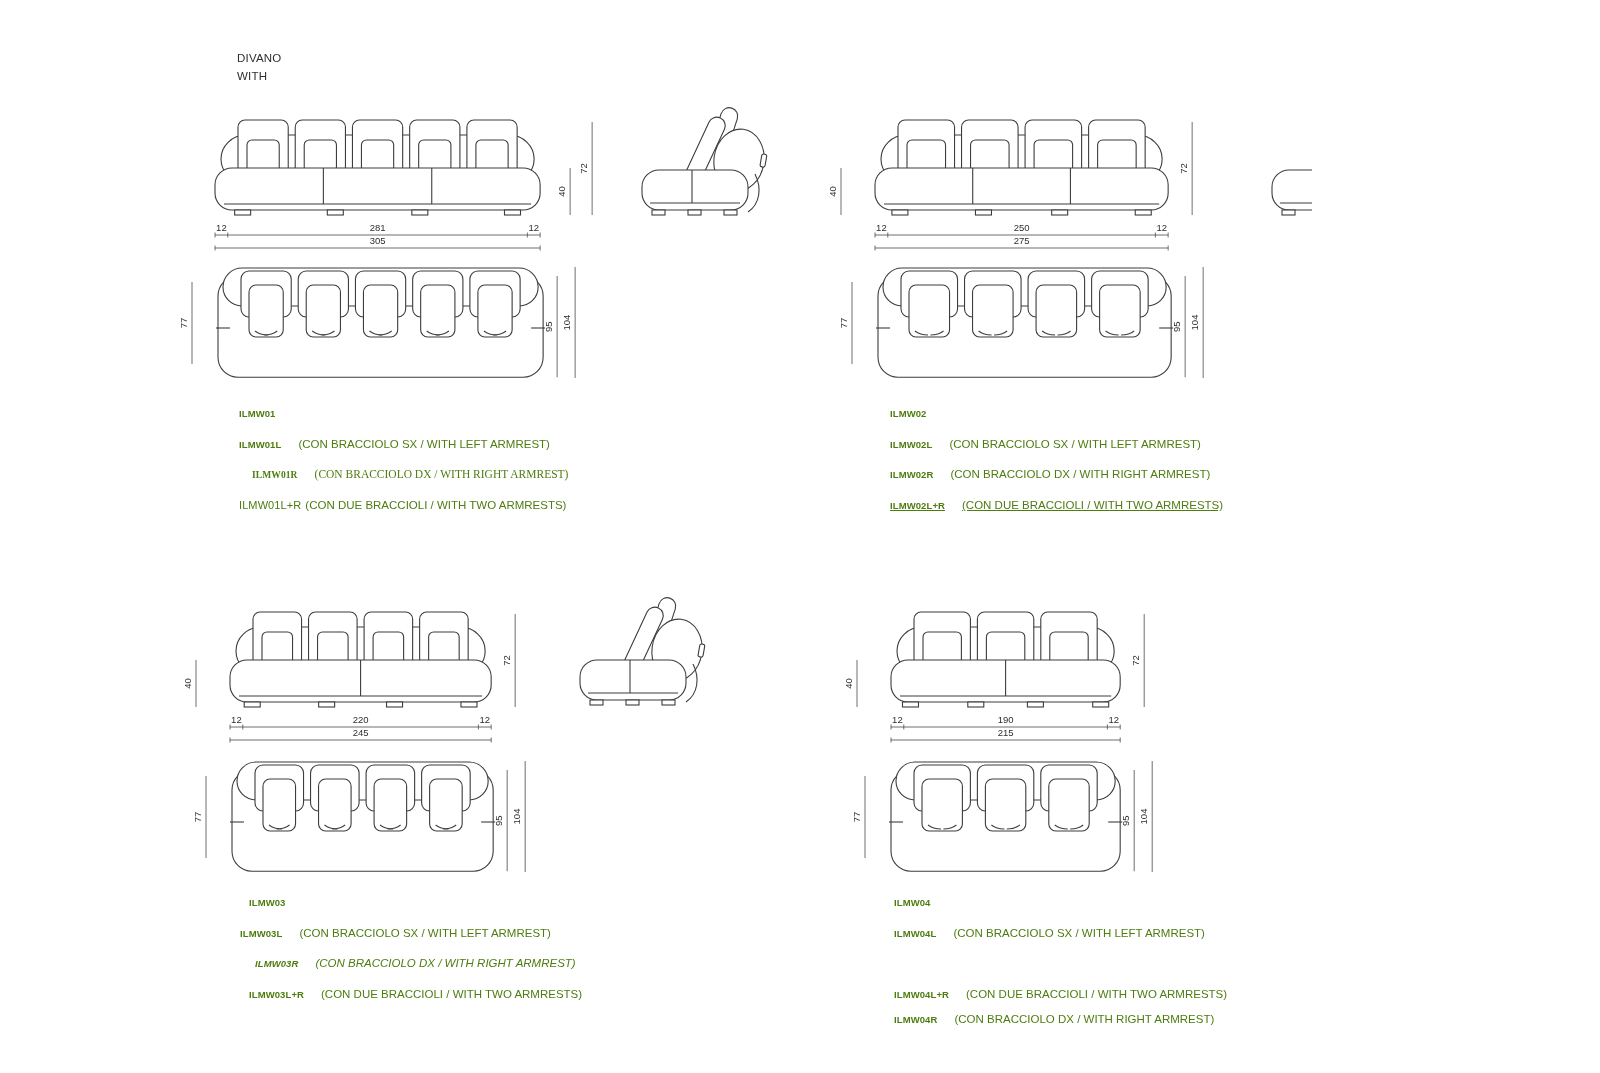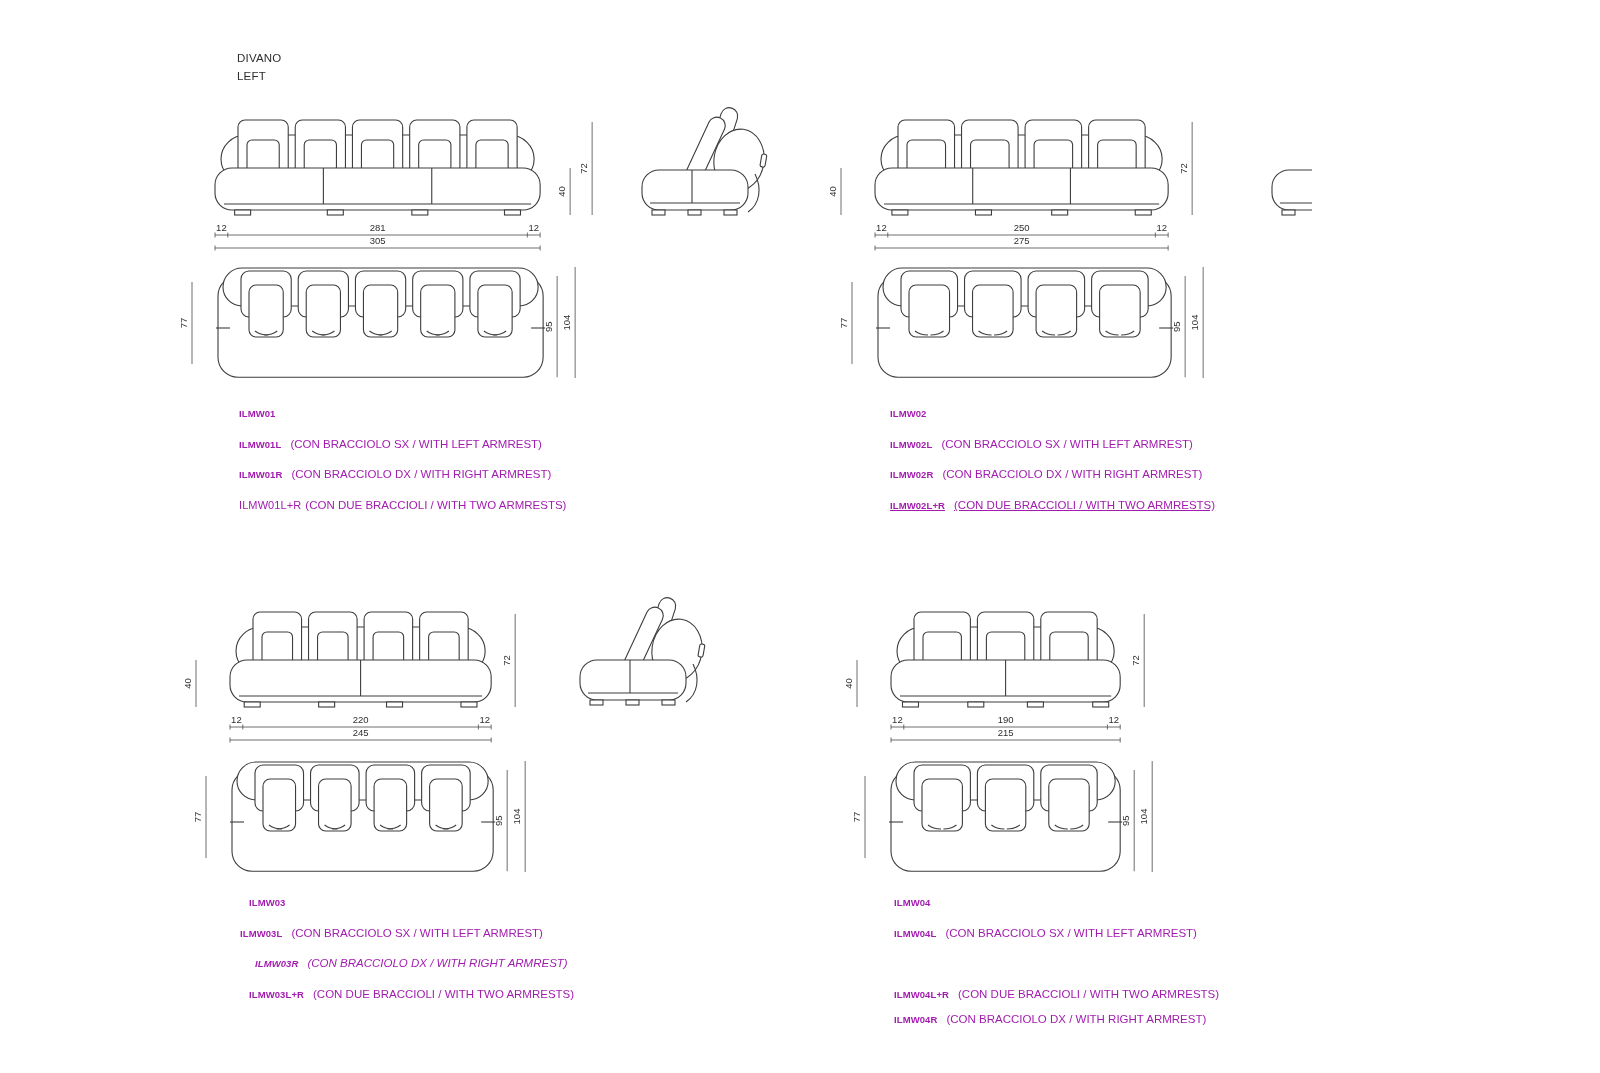--- a/index.html
+++ b/index.html
@@ -6,33 +6,33 @@
   html,body { background:#fff; font-family:"Liberation Sans", sans-serif; }
   #sheet {
     position:relative; width:1312px; height:1073px; background:#fff;
     overflow:hidden;
   }
   #title-block {
     position:absolute; left:237px; top:49px; color:#2e2e2e;
     font-size:11.5px; line-height:18px; letter-spacing:.2px;
   }
   svg#drawing { position:absolute; left:0; top:0; }
-  .label-row { position:absolute; white-space:nowrap; color:#a21caf; }
+  .label-row { position:absolute; white-space:nowrap; color:#4d7c0f; }
   .label-row .code { font-weight:bold; font-size:9.5px; letter-spacing:.1px; }
-  .label-row .desc { font-size:11.5px; margin-left:9px; }
+  .label-row .desc { font-size:11.5px; margin-left:17px; }
   .label-row.plain .code { font-weight:normal; font-size:11px; }
   .label-row.plain .desc { margin-left:4px; }
 </style>
 </head>
 <body>
 
 <div id="sheet">
   <div id="title-block">
     <div>DIVANO</div>
-    <div>LEFT</div>
+    <div>WITH</div>
   </div>
   <svg id="drawing" width="1600" height="1073" viewBox="0 0 1600 1073">
       <g>
         <g>
           <rect x="221" y="135" width="313.13" height="48" rx="25" fill="none" stroke="#3d3d3d" stroke-width="1.1"></rect>
           <rect x="238" y="120" width="50.226" height="63" rx="7" fill="#fff" stroke="#3d3d3d" stroke-width="1.1"></rect>
           <rect x="247" y="140" width="32.226" height="40" rx="5" fill="#fff" stroke="#3d3d3d" stroke-width="1.1"></rect>
           <rect x="295.226" y="120" width="50.226" height="63" rx="7" fill="#fff" stroke="#3d3d3d" stroke-width="1.1"></rect>
           <rect x="304.226" y="140" width="32.226" height="40" rx="5" fill="#fff" stroke="#3d3d3d" stroke-width="1.1"></rect>
           <rect x="352.452" y="120" width="50.226" height="63" rx="7" fill="#fff" stroke="#3d3d3d" stroke-width="1.1"></rect>
@@ -346,21 +346,21 @@
           <line x1="1134.19" y1="770" x2="1134.19" y2="871.27" stroke="#4a4a4a" stroke-width="0.8"></line>
           <text x="1129.19" y="820.635" text-anchor="middle" font-size="9.5" fill="#2e2e2e" font-family="&quot;Liberation Sans&quot;, sans-serif" transform="rotate(-90 1129.19 820.635)">95</text>
           <line x1="1152.19" y1="761" x2="1152.19" y2="872" stroke="#4a4a4a" stroke-width="0.8"></line>
           <text x="1147.19" y="816.5" text-anchor="middle" font-size="9.5" fill="#2e2e2e" font-family="&quot;Liberation Sans&quot;, sans-serif" transform="rotate(-90 1147.19 816.5)">104</text>
         </g>
       </g>
     </svg>
   <div id="labels-root">
       <div class="label-row" style="left: 239px; top: 403px;"><span class="code">ILMW01</span></div>
       <div class="label-row" style="left: 239px; top: 433.7px;"><span class="code">ILMW01L</span><span class="desc">(CON BRACCIOLO SX / WITH LEFT ARMREST)</span></div>
-      <div class="label-row" style="left: 239px; top: 464.4px;"><span class="code">ILMW01R</span><span class="desc">(CON BRACCIOLO DX / WITH RIGHT ARMREST)</span></div>
+      <div class="label-row" style="left: 252px; top: 464.4px; font-family: Liberation Serif, serif;"><span class="code">ILMW01R</span><span class="desc">(CON BRACCIOLO DX / WITH RIGHT ARMREST)</span></div>
       <div class="label-row plain" style="left: 239px; top: 495.1px;"><span class="code">ILMW01L+R</span><span class="desc">(CON DUE BRACCIOLI / WITH TWO ARMRESTS)</span></div>
       <div class="label-row" style="left: 890px; top: 403px;"><span class="code">ILMW02</span></div>
       <div class="label-row" style="left: 890px; top: 433.7px;"><span class="code">ILMW02L</span><span class="desc">(CON BRACCIOLO SX / WITH LEFT ARMREST)</span></div>
       <div class="label-row" style="left: 890px; top: 464.4px; text-align: center;"><span class="code">ILMW02R</span><span class="desc">(CON BRACCIOLO DX / WITH RIGHT ARMREST)</span></div>
       <div class="label-row" style="left: 890px; top: 495.1px; text-decoration: underline;"><span class="code">ILMW02L+R</span><span class="desc">(CON DUE BRACCIOLI / WITH TWO ARMRESTS)</span></div>
       <div class="label-row" style="left: 249px; top: 892px;"><span class="code">ILMW03</span></div>
       <div class="label-row" style="left: 240px; top: 922.7px;"><span class="code">ILMW03L</span><span class="desc">(CON BRACCIOLO SX / WITH LEFT ARMREST)</span></div>
       <div class="label-row" style="left: 255px; top: 953.4px; font-style: italic;"><span class="code">ILMW03R</span><span class="desc">(CON BRACCIOLO DX / WITH RIGHT ARMREST)</span></div>
       <div class="label-row" style="left: 249px; top: 984.1px;"><span class="code">ILMW03L+R</span><span class="desc">(CON DUE BRACCIOLI / WITH TWO ARMRESTS)</span></div>
       <div class="label-row" style="left: 894px; top: 892px;"><span class="code">ILMW04</span></div>

